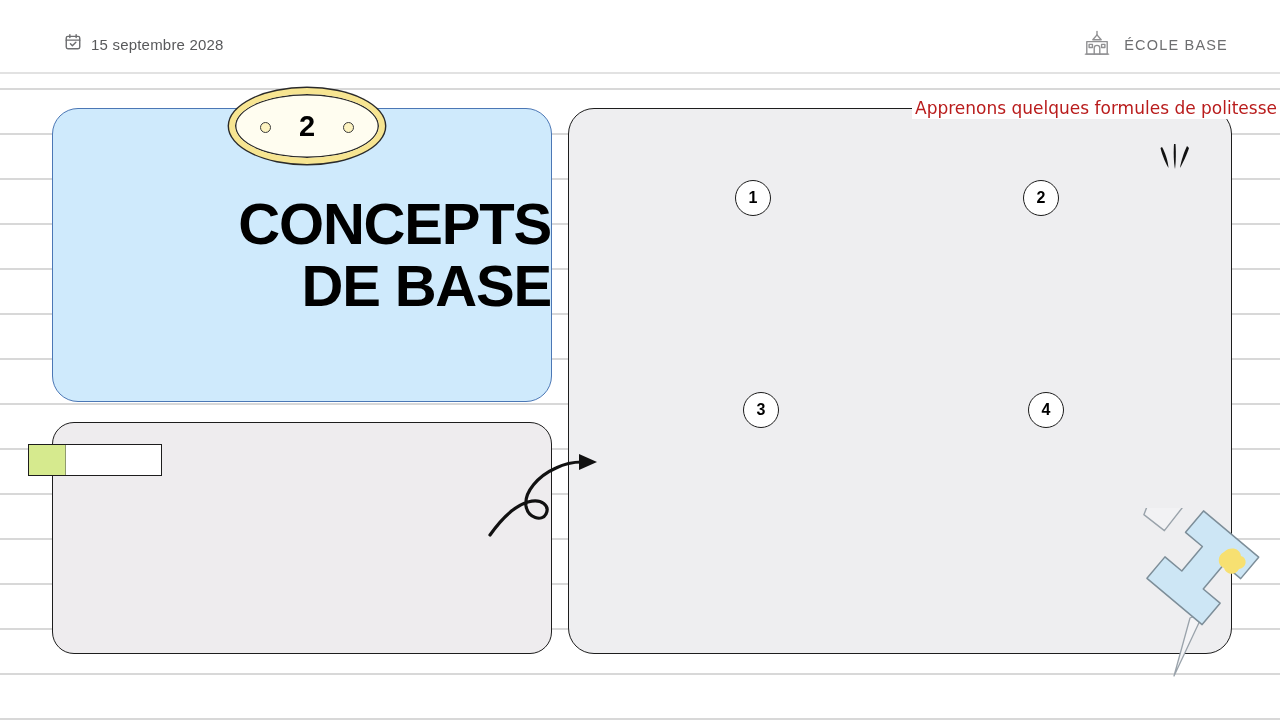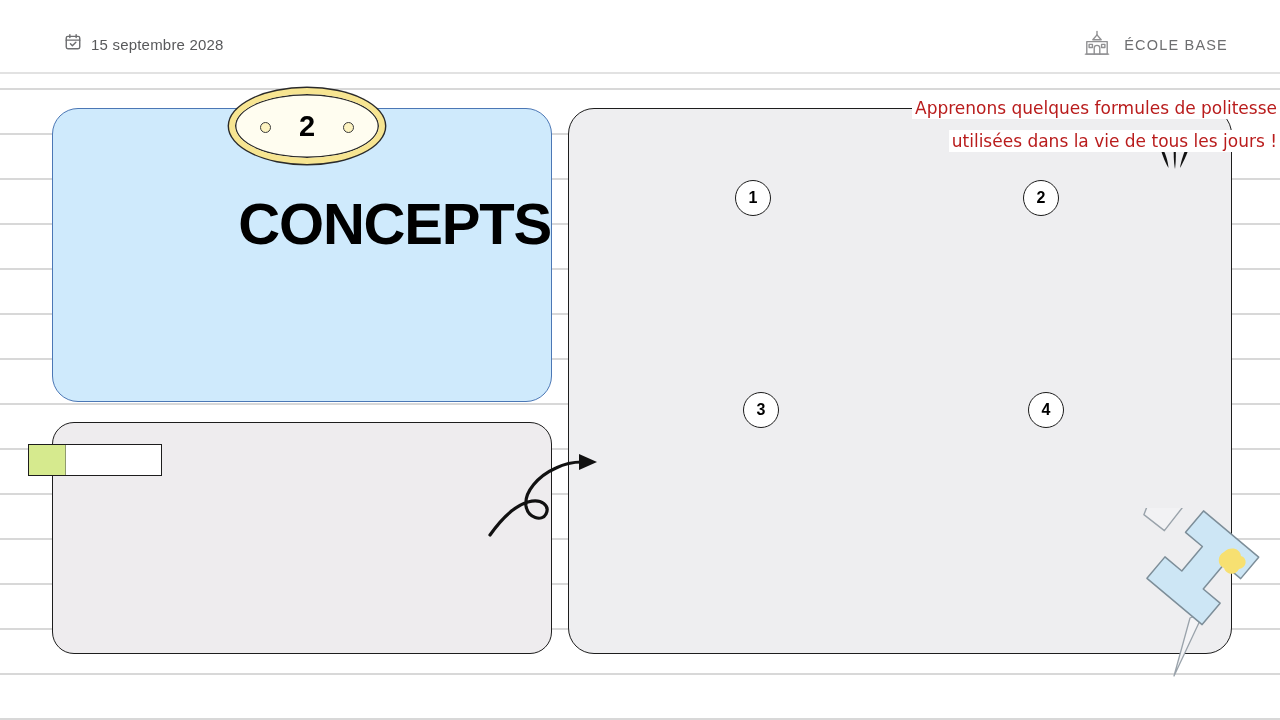--- a/index.html
+++ b/index.html
@@ -323,36 +323,36 @@
           <path d="M2.5 26 L27.5 26"></path>
         </svg>
       </span>
       <span class="brand-text">ÉCOLE BASE</span>
     </div>
   </div>
 
   <div id="title-card">
     <div id="title-text">
       <div>CONCEPTS</div>
+      <div>DE BASE</div>
     </div>
   </div>
 
   <div id="number-badge">
     <span class="dot left"></span>
     <span class="badge-num">2</span>
     <span class="dot right"></span>
   </div>
 
   <div id="note-card"></div>
   <div id="note-tab">
     <span class="tab-green"></span>
   </div>
   <div id="note-text">
     <div><span class="hl">Apprenons quelques formules de politesse</span></div>
-    <div><span class="hl">utilisées dans la vie de tous les jours !</span></div>
   </div>
 
   <div id="arrow-connector">
     <svg width="130" height="130" viewBox="0 0 130 130" fill="none">
       <path d="M10 125 C 22 108, 34 96, 48 92 C 62 88, 70 96, 66 104 C 62 112, 48 108, 46 96 C 44 82, 58 66, 76 58 C 86 53, 94 52, 102 52" stroke="#111" stroke-width="3.2" fill="none" stroke-linecap="round"></path>
       <polygon points="99,44 117,52 99,60" fill="#111"></polygon>
     </svg>
   </div>
 
   <div id="cards-panel">

